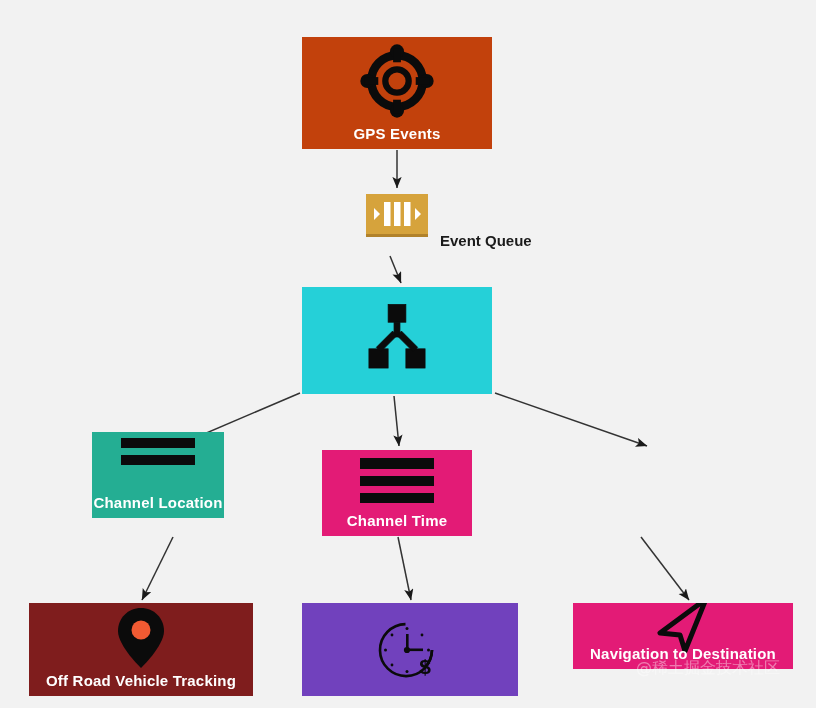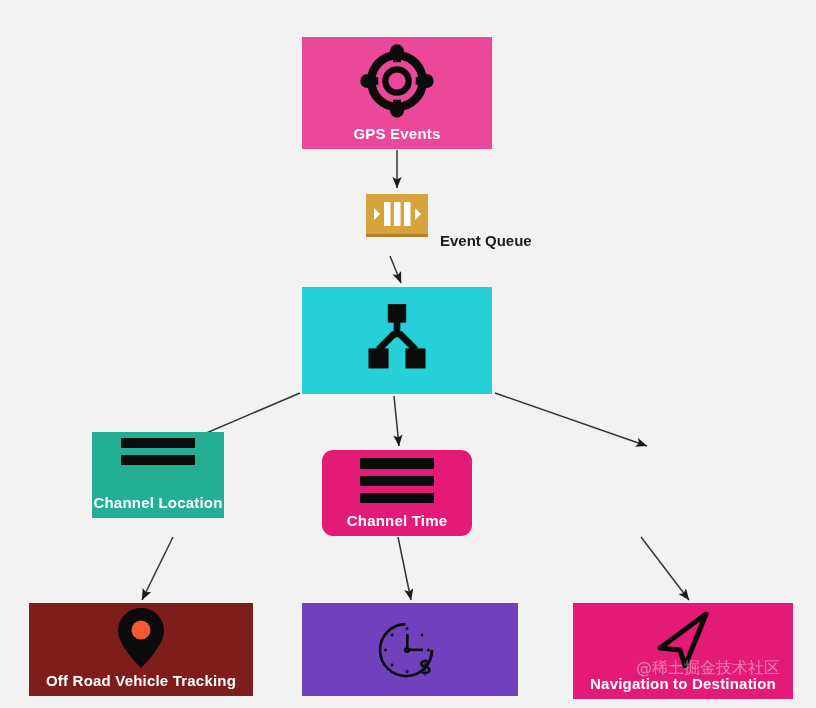--- a/index.html
+++ b/index.html
@@ -52,50 +52,49 @@
     font-size: 15px;
     letter-spacing: 0.2px;
     line-height: 1.1;
     padding-bottom: 7px;
     white-space: nowrap;
   }
 
   
   #node-gps {
     left: 302px; top: 37px; width: 190px; height: 112px;
-    background: #ec4899;
+    background: #c2410c;
   }
   #node-hub {
     left: 302px; top: 287px; width: 190px; height: 107px;
     background: #25d0d8;
   }
   #node-ch-location {
     left: 92px; top: 432px; width: 132px; height: 86px;
     background: #24ae93;
     gap: 41px;
   }
   #node-ch-time {
     left: 322px; top: 450px; width: 150px; height: 86px;
     background: #e31b76;
-    border-radius: 11px;
   }
   #node-ch-navigation {
     left: 570px; top: 450px; width: 154px; height: 86px;
     background: #f15a32;
   }
   #node-offroad {
     left: 29px; top: 603px; width: 224px; height: 93px;
     background: #7f1d1d;
   }
   #node-travel {
     left: 302px; top: 603px; width: 216px; height: 93px;
     background: #7141bd;
   }
   #node-navdest {
-    left: 573px; top: 603px; width: 220px; height: 96px;
+    left: 573px; top: 603px; width: 220px; height: 66px;
     background: #e31b76;
   }
 
   
   #node-queue {
     position: absolute;
     left: 366px; top: 194px; width: 62px; height: 43px;
     background: #d6a33c;
     border-bottom: 3px solid #b1822b;
     display: flex;

